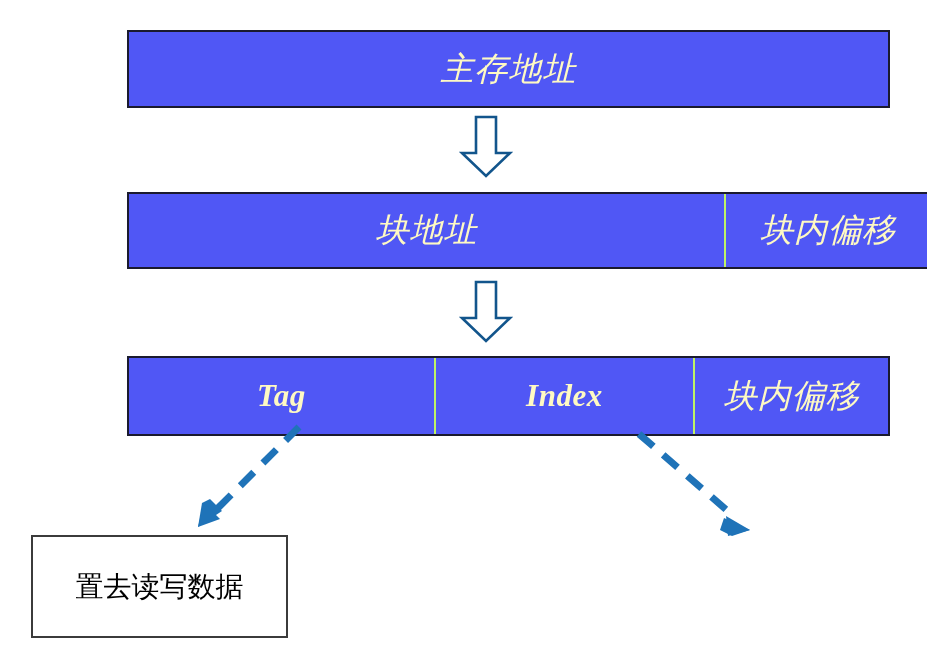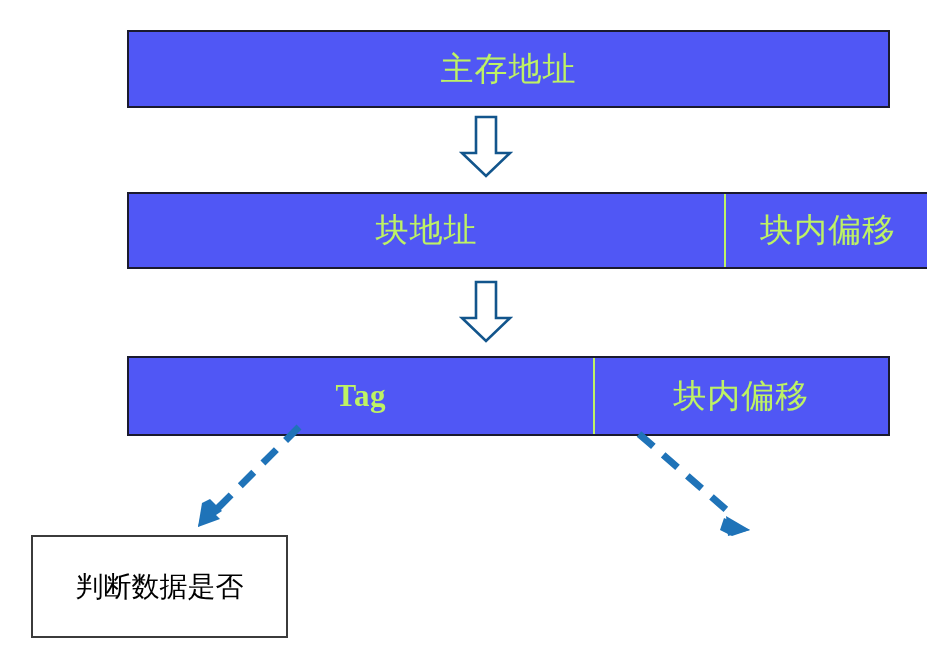--- a/index.html
+++ b/index.html
@@ -25,22 +25,23 @@
     box-sizing: border-box;
     border: 2px solid #1a1a2e;
     background: #5057F5;
   }
   .addr-cell {
     box-sizing: border-box;
     display: flex;
     align-items: center;
     justify-content: center;
     background: #5057F5;
-    color: #bef264;
+    color: #fef9c3;
     overflow: hidden;
+    font-style: italic;
   }
   .addr-cell + .addr-cell {
     border-left: 2px solid #bef264;
   }
   .cell-cjk {
     font-family: "DejaVu Serif", "Liberation Serif", serif;
     font-size: 33px;
     font-weight: 400;
     letter-spacing: 1px;
   }
@@ -110,33 +111,34 @@
     <div class="addr-cell cell-cjk" style="flex:568 1 0;">块地址</div>
     <div class="addr-cell cell-cjk" style="flex:195 1 0;">块内偏移</div>
   </div>
 
   <svg class="block-arrow" id="block-arrow-2" viewBox="0 0 68 64">
     <polygon points="24,2 44,2 44,38 58,38 34,61 10,38 24,38" fill="#ffffff" stroke="#12558C" stroke-width="2.6" stroke-linejoin="miter"></polygon>
   </svg>
 
   <div class="addr-row" id="row-tag-split">
     <div class="addr-cell cell-latin" style="flex:308 1 0;">Tag</div>
+    <div class="addr-cell cell-latin" style="flex:260 1 0;">Index</div>
     <div class="addr-cell cell-cjk" style="flex:195 1 0;">块内偏移</div>
   </div>
 
   <svg class="dashed-arrow" id="dashed-arrow-tag" viewBox="0 0 140 120">
     <line x1="119" y1="12" x2="35" y2="96" stroke="#1F73B8" stroke-width="7" stroke-dasharray="19 13" stroke-linecap="butt"></line>
     <polygon points="18,112 42,96 36,90 30,84 22,88" fill="#1F73B8"></polygon>
     <polygon points="18,112 40,104 24,88" fill="#1F73B8"></polygon>
   </svg>
 
   <svg class="dashed-arrow" id="dashed-arrow-index" viewBox="0 0 150 122">
     <line x1="19" y1="16" x2="110" y2="95" stroke="#1F73B8" stroke-width="7" stroke-dasharray="19 13" stroke-linecap="butt"></line>
     <polygon points="130,112 104,100 100,112 112,118" fill="#1F73B8"></polygon>
     <polygon points="130,112 106,98 108,118" fill="#1F73B8"></polygon>
   </svg>
 
   <div class="note-box" id="note-tag">
-    <div class="note-line">判断数据是否</div>
+    <div class="note-line">置去读写数据</div>
   </div>
 
 
 </div>
 
 </body></html>

